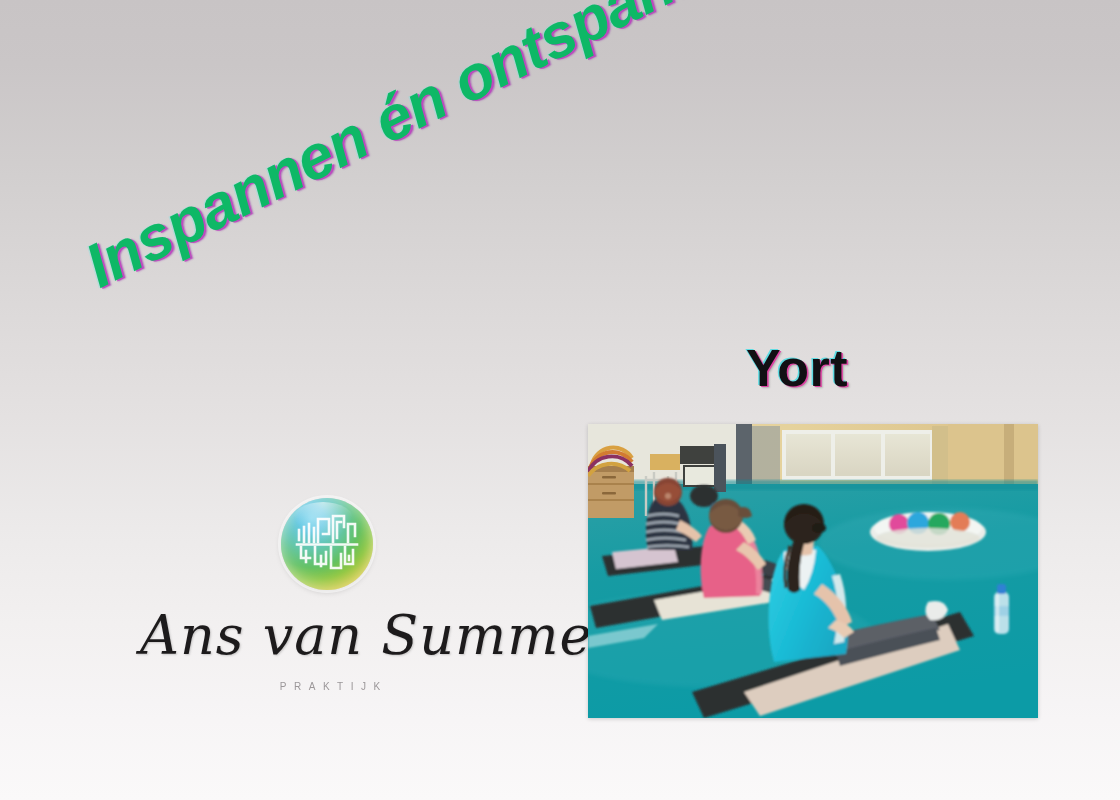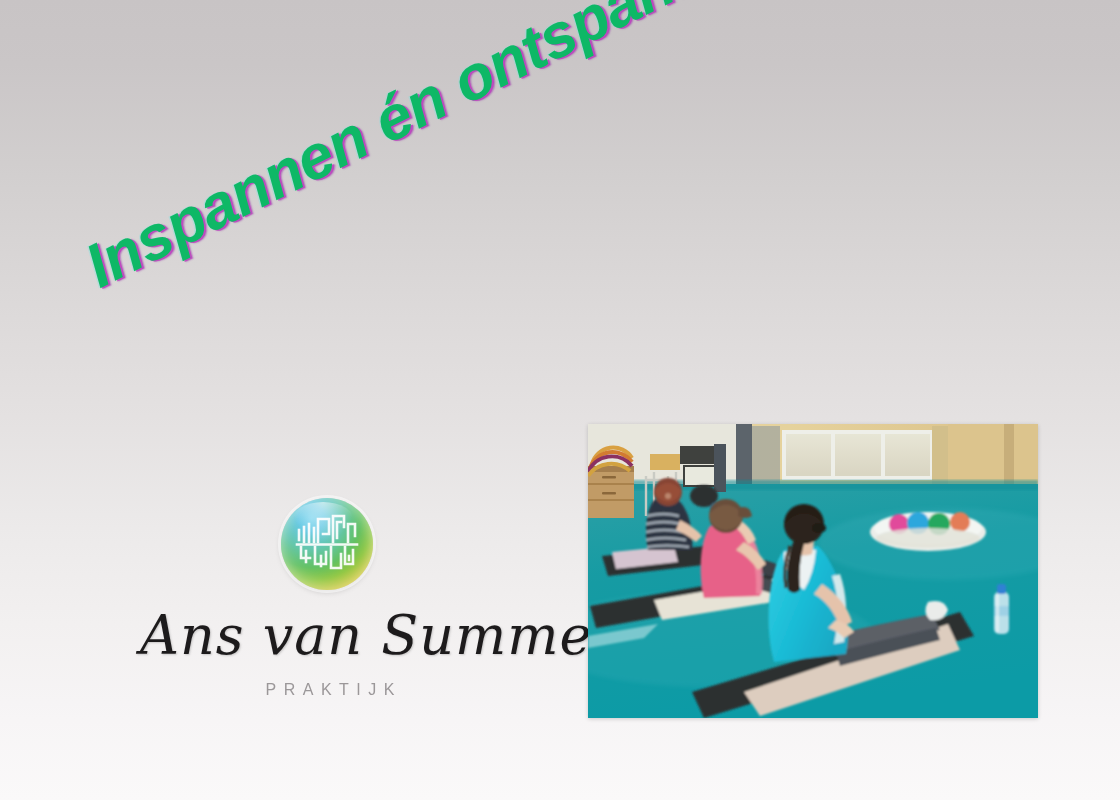--- a/index.html
+++ b/index.html
@@ -126,21 +126,21 @@
     font-size: 54px;
     font-weight: 400;
     color: #1d1b1c;
     letter-spacing: 1px;
     white-space: nowrap;
     text-shadow: 1px 1px 2px rgba(120,120,120,0.35);
   }
   #sig-sub {
     margin-top: 14px;
     font-family: "Liberation Sans", sans-serif;
-    font-size: 16px;
+    font-size: 10px;
     font-weight: 400;
     letter-spacing: 7.5px;
     color: #9b9799;
     text-indent: 7.5px;
   }
 
   
   #photo {
     position: absolute;
     left: 588px;
@@ -155,20 +155,21 @@
 </style>
 </head>
 <body>
 
 <div id="slide">
 
   <div id="headline-wrap">
     <div id="headline">Inspannen én ontspannen</div>
   </div>
 
+  <div id="yort">Yort</div>
 
   <div id="logo-mark">
     <div class="disc"></div>
     <svg viewBox="0 0 100 100" aria-hidden="true">
       <g fill="none" stroke="#ffffff" stroke-width="2.6" stroke-linecap="square" opacity="0.92">
 
         <path d="M22 46 V36"></path>
         <path d="M27 48 V33"></path>
         <path d="M32 48 V30"></path>
         <path d="M37 48 V34"></path>

